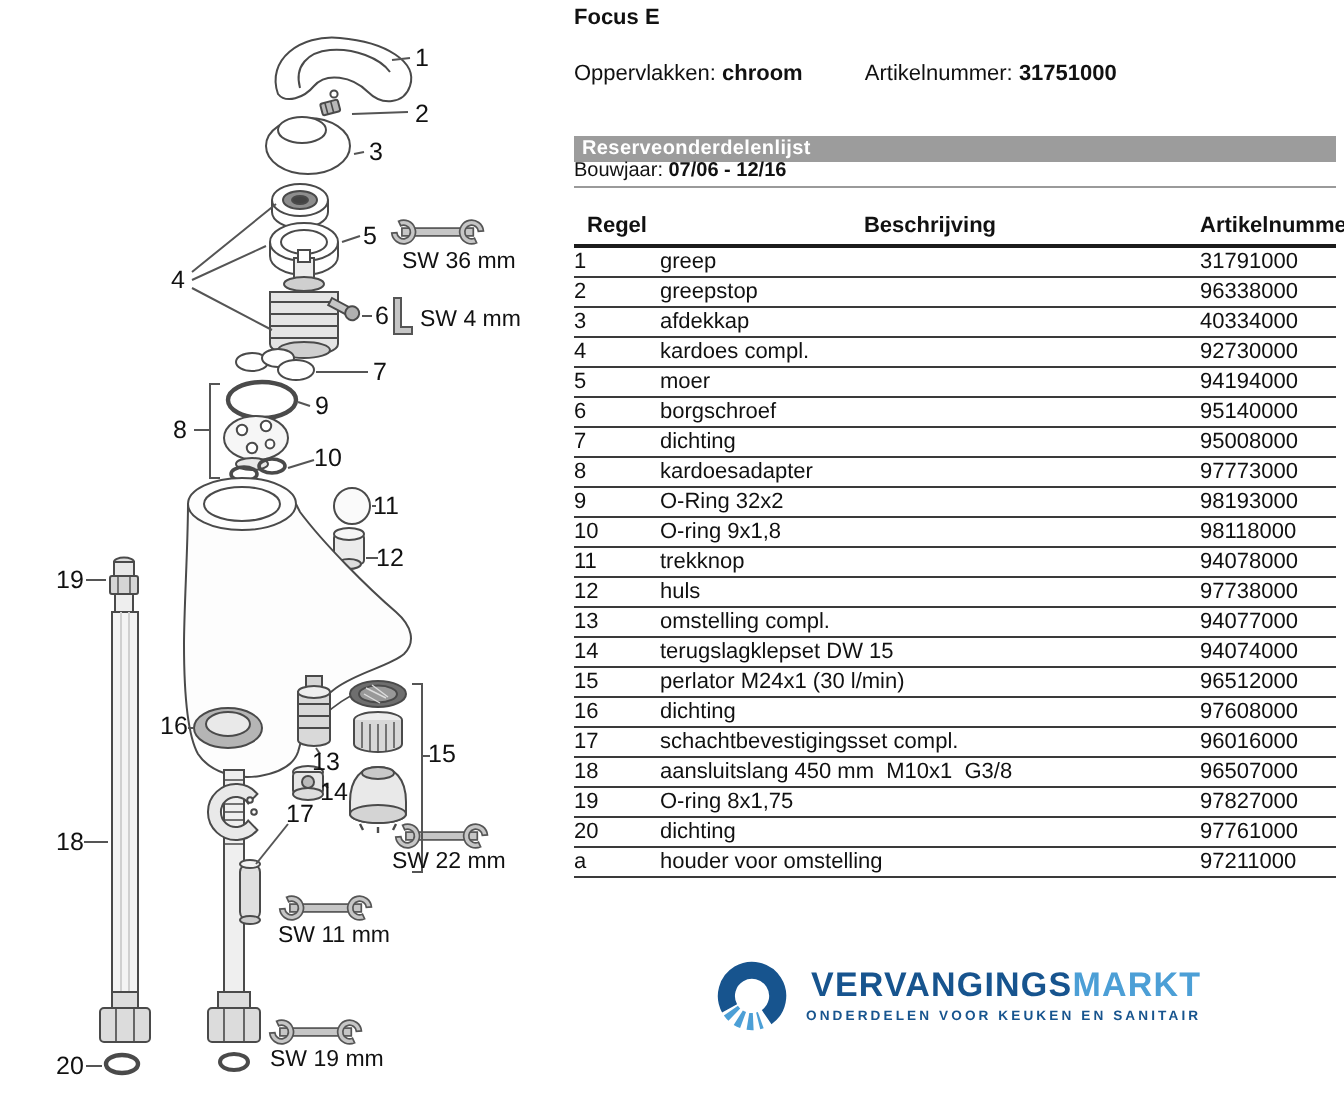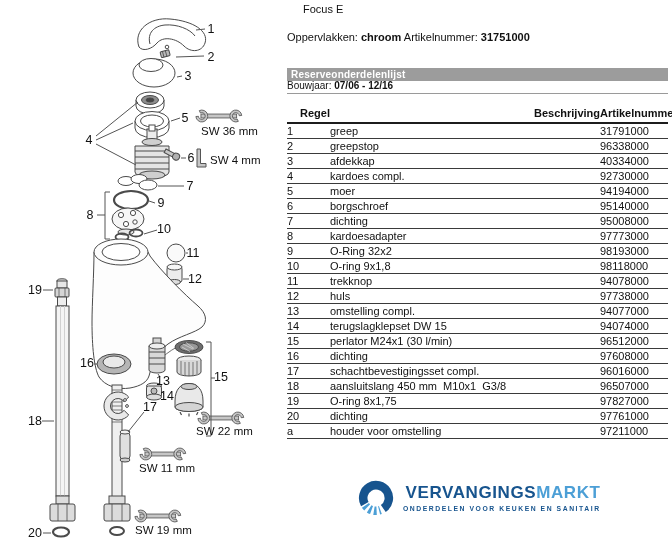--- a/index.html
+++ b/index.html
@@ -7,33 +7,33 @@
           font-family:"Liberation Sans", sans-serif; color:#111; overflow:hidden; }
 
   
   .diagram { position:absolute; left:0; top:0; }
   .diagram .lbl  { font-size:12.5px; fill:#111; text-anchor:middle; dominant-baseline:central; }
   .diagram .tool { font-size:11.5px; fill:#111; text-anchor:start; dominant-baseline:central; }
   .diagram .ld   { stroke:#555; stroke-width:1; fill:none; }
 
   
   .content { position:absolute; left:287px; top:0; width:381px; height:550px; }
-  .title    { position:absolute; top:3px;  left:16px; font-size:11px; font-weight:normal; }
+  .title    { position:absolute; top:3px;  left:0; font-size:11px; font-weight:bold; }
   .subtitle { position:absolute; top:17px; left:0; font-size:11px; font-weight:bold; }
   .meta     { position:absolute; top:31px; left:0; font-size:11px; }
-  .meta .pair2 { }
+  .meta .pair2 { margin-left:28px; }
   .banner   { position:absolute; top:68px; left:0; width:100%; height:13px; background:#9c9c9c;
               color:#fff; font-weight:bold; font-size:10px; line-height:13px;
               padding-left:4px; box-sizing:border-box; letter-spacing:0.2px; }
   .bouwjaar { position:absolute; top:80px; left:0; font-size:10px; }
   .rule     { position:absolute; top:93px; left:0; width:100%; border-top:1px solid #9a9a9a; height:0; }
 
   table.parts { position:absolute; top:100px; left:0; width:100%; border-collapse:collapse;
                 font-size:11px; table-layout:fixed; }
-  table.parts th { text-align:right; font-weight:bold; padding:0 0 3px 0; vertical-align:bottom;
+  table.parts th { text-align:center; font-weight:bold; padding:0 0 3px 0; vertical-align:bottom;
                    height:19px; border-bottom:2.5px solid #1c1c1c; }
   table.parts td { padding:0; height:14px; border-bottom:1.5px solid #3a3a3a; vertical-align:middle;
                    overflow:hidden; }
   .col-regel { width:43px; } .col-desc { width:270px; } .col-art { width:68px; }
   td.desc { white-space:pre; }
 
   
   .logo { position:absolute; left:357px; top:477px; display:flex; align-items:center; gap:8px; }
   .logo .brand { font-size:17px; font-weight:bold; letter-spacing:0.6px; color:#17548e; line-height:18px;text-align:right; }
   .logo .brand .lt { color:#4c9fd6; }

